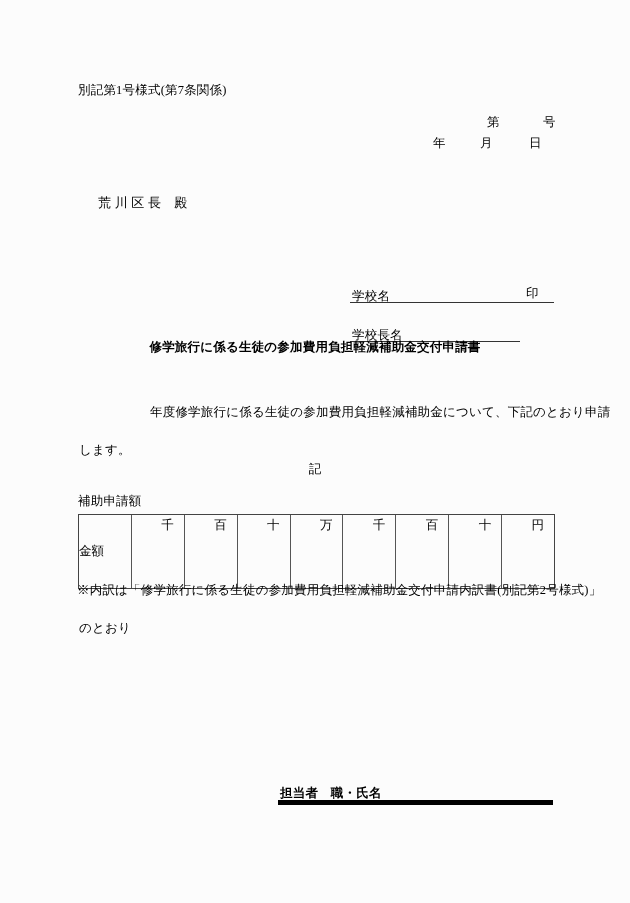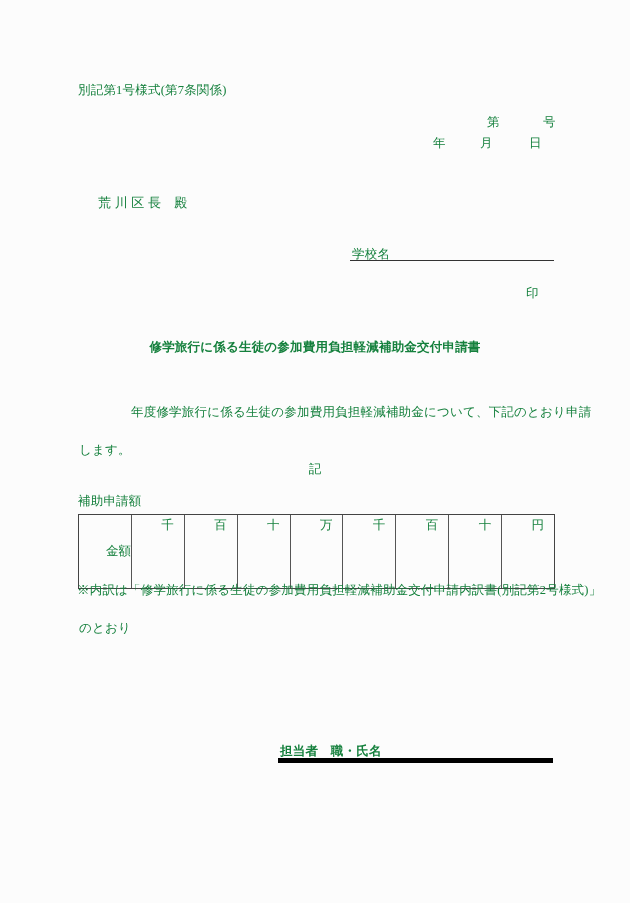--- a/index.html
+++ b/index.html
@@ -5,57 +5,58 @@
   html,body{margin:0;padding:0;}
   body{
     width:630px;height:903px;
     background:#f6f6f6;
     font-family:"Liberation Serif","DejaVu Serif",serif;
   }
   .page{
     position:relative;
     width:630px;height:903px;
     background:#fcfcfc;
-    color:#15803d;
+    color:#000000;
     overflow:hidden;
   }
   .t{position:absolute;line-height:1;font-size:12.5px;letter-spacing:0.2px;white-space:pre;}
   .form-id{left:78px;top:84px;}
   .num-prefix{left:487px;top:116px;}
   .num-suffix{left:543px;top:116px;}
   .date-year{left:433px;top:137px;}
   .date-month{left:480px;top:137px;}
   .date-day{left:529px;top:137px;}
   .addressee{left:98px;top:196px;font-size:13px;}
   .fill-line{
     position:absolute;
     border-bottom:1px solid #333;
+    margin-top:42px;
   }
   .school-name-line{left:350px;top:247px;width:204px;height:13px;}
   .principal-line{left:350px;top:286px;width:170px;height:13px;}
   .fill-line .t{position:absolute;left:2px;top:1px;}
   .seal{left:526px;top:287px;}
   .doc-title{
     left:0;top:341px;width:630px;
     text-align:center;font-weight:bold;white-space:pre;
   }
-  .body-line1{left:131px;top:406px;}
+  .body-line1{left:150px;top:406px;}
   .body-line2{left:79px;top:444px;}
   .record-marker{left:0;top:463px;width:630px;text-align:center;}
   .amount-label{left:78px;top:495px;}
   .amount-table{
     position:absolute;left:78px;top:514px;width:477px;height:75px;
     border:1px solid #444;
     display:flex;
     box-sizing:border-box;
     background:#fcfcfc;
   }
   .amount-table .row-label-cell{
     flex:1;
-    display:flex;align-items:center;justify-content:flex-end;
+    display:flex;align-items:center;justify-content:flex-start;
     font-size:12.5px;
   }
   .digit-col{
     flex:1;
     border-left:1px solid #555;
     box-sizing:border-box;
     text-align:right;
   }
   .digit-head{
     display:inline-block;
@@ -80,20 +81,23 @@
   <span class="t date-year">年</span>
   <span class="t date-month">月</span>
   <span class="t date-day">日</span>
 
   <div class="t addressee">荒 川 区 長　殿</div>
 
   <div class="fill-line school-name-line">
     <span class="t">学校名</span>
   </div>
 
+  <div class="fill-line principal-line">
+    <span class="t">学校長名</span>
+  </div>
   <span class="t seal">印</span>
 
   <div class="t doc-title">修学旅行に係る生徒の参加費用負担軽減補助金交付申請書</div>
 
   <div class="t body-line1">年度修学旅行に係る生徒の参加費用負担軽減補助金について、下記のとおり申請</div>
   <div class="t body-line2">します。</div>
 
   <div class="t record-marker">記</div>
 
   <div class="t amount-label">補助申請額</div>

